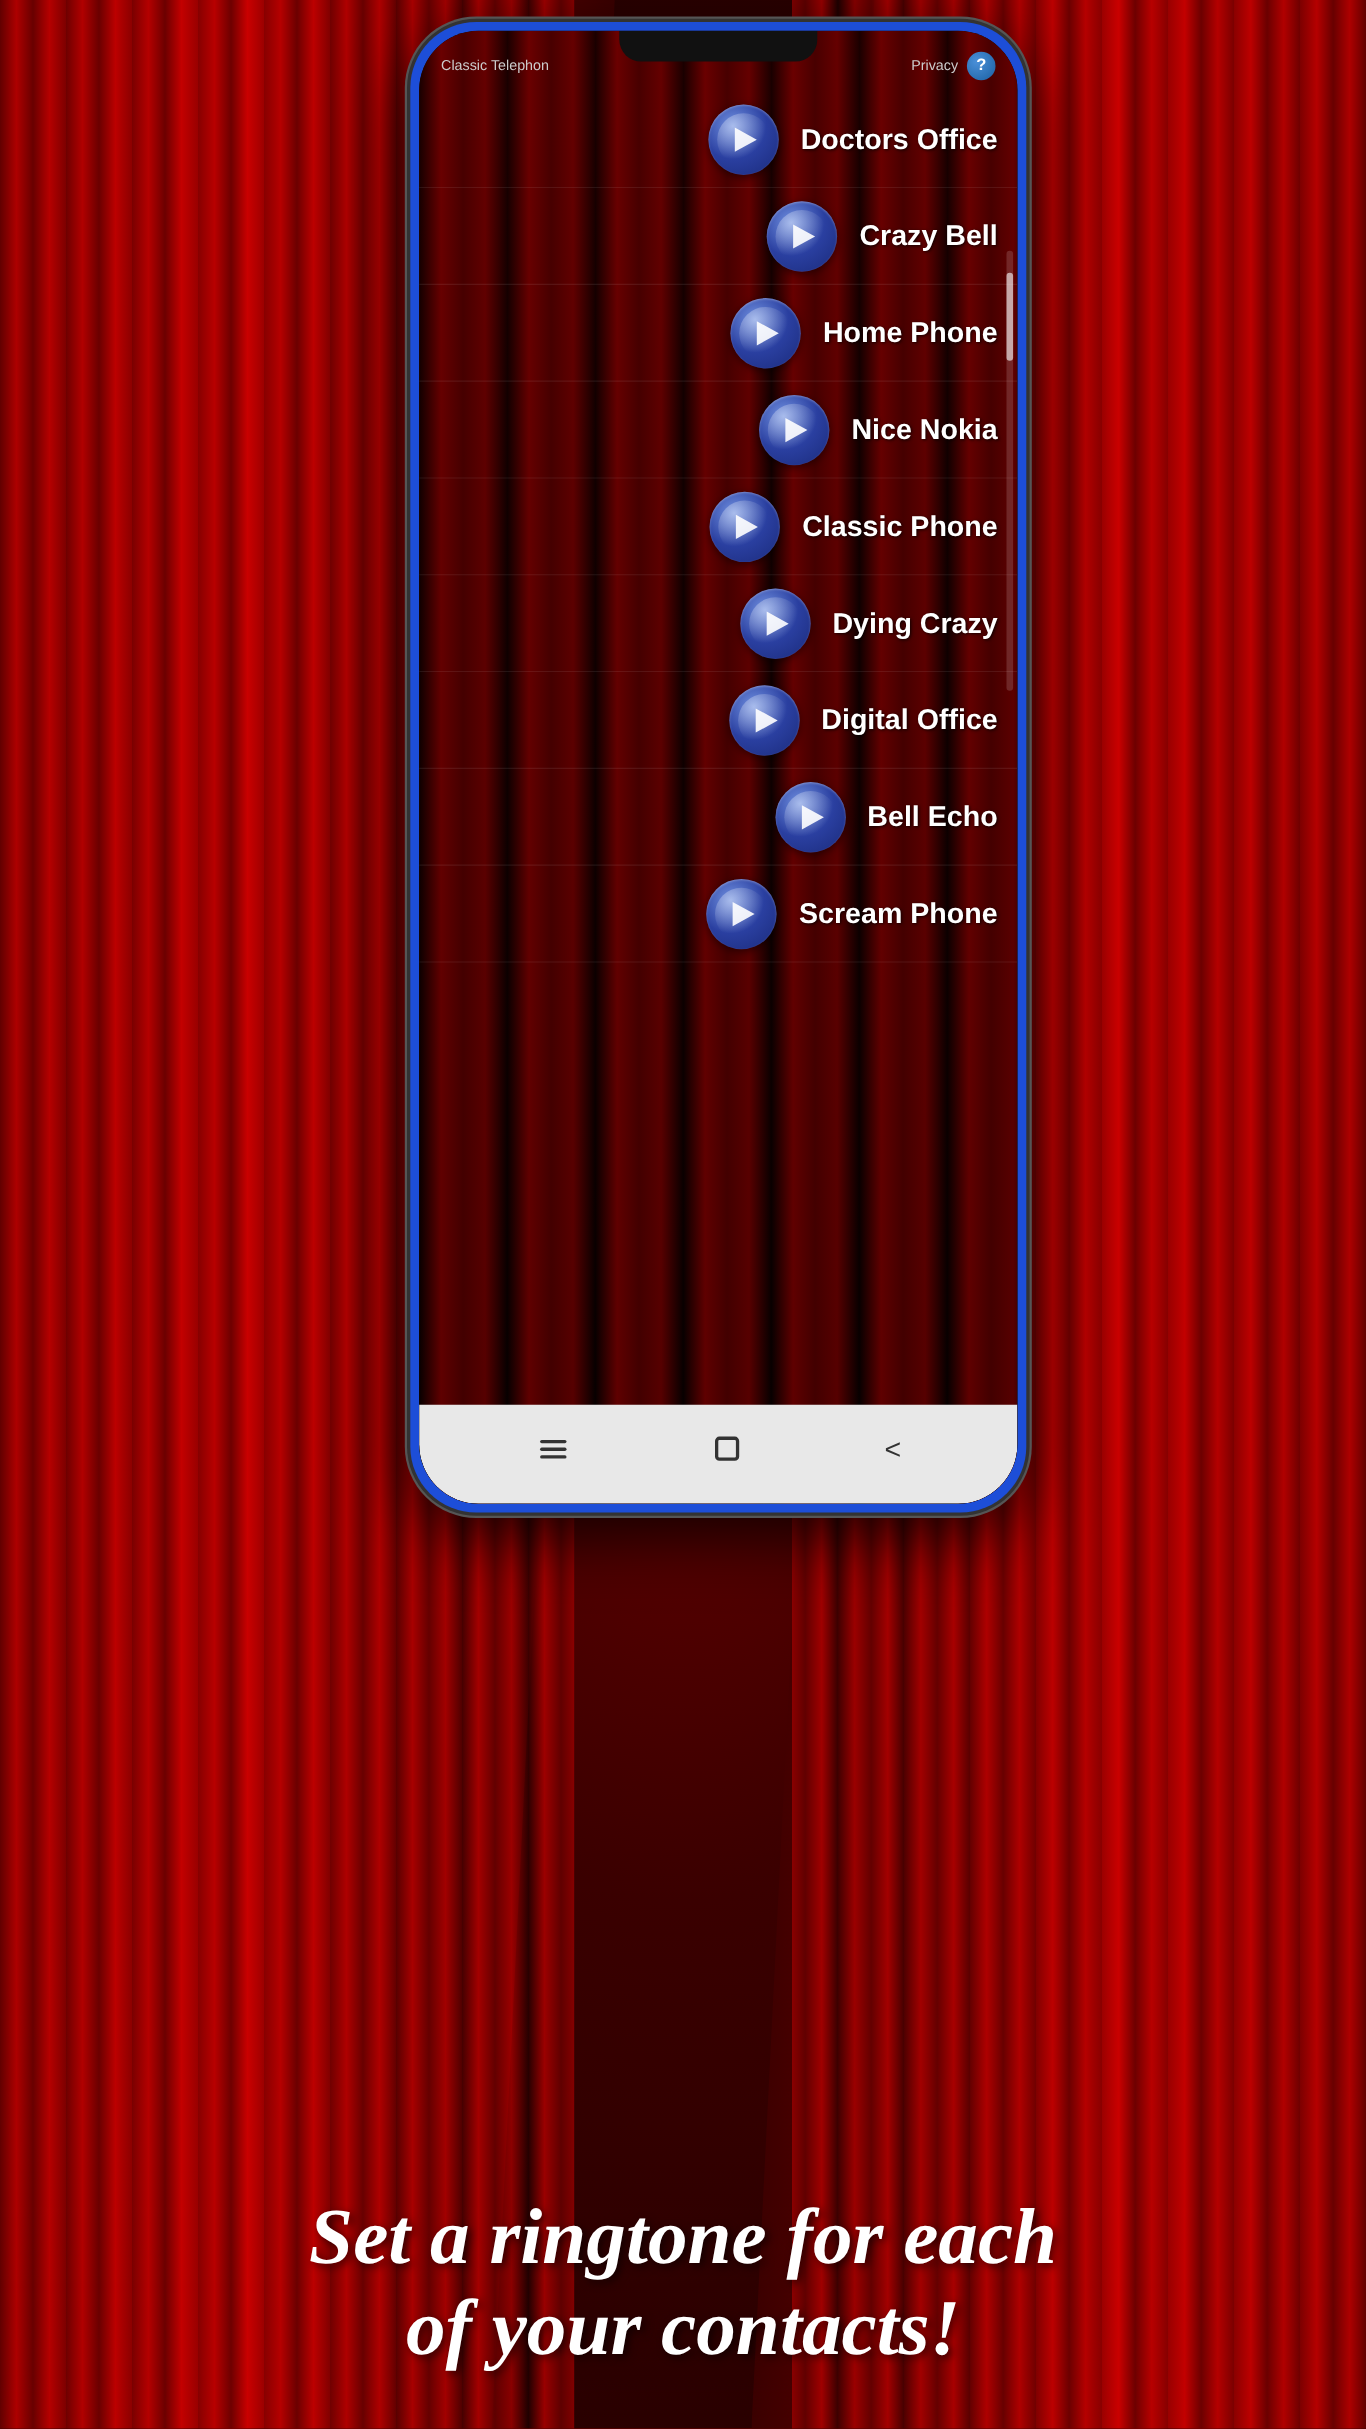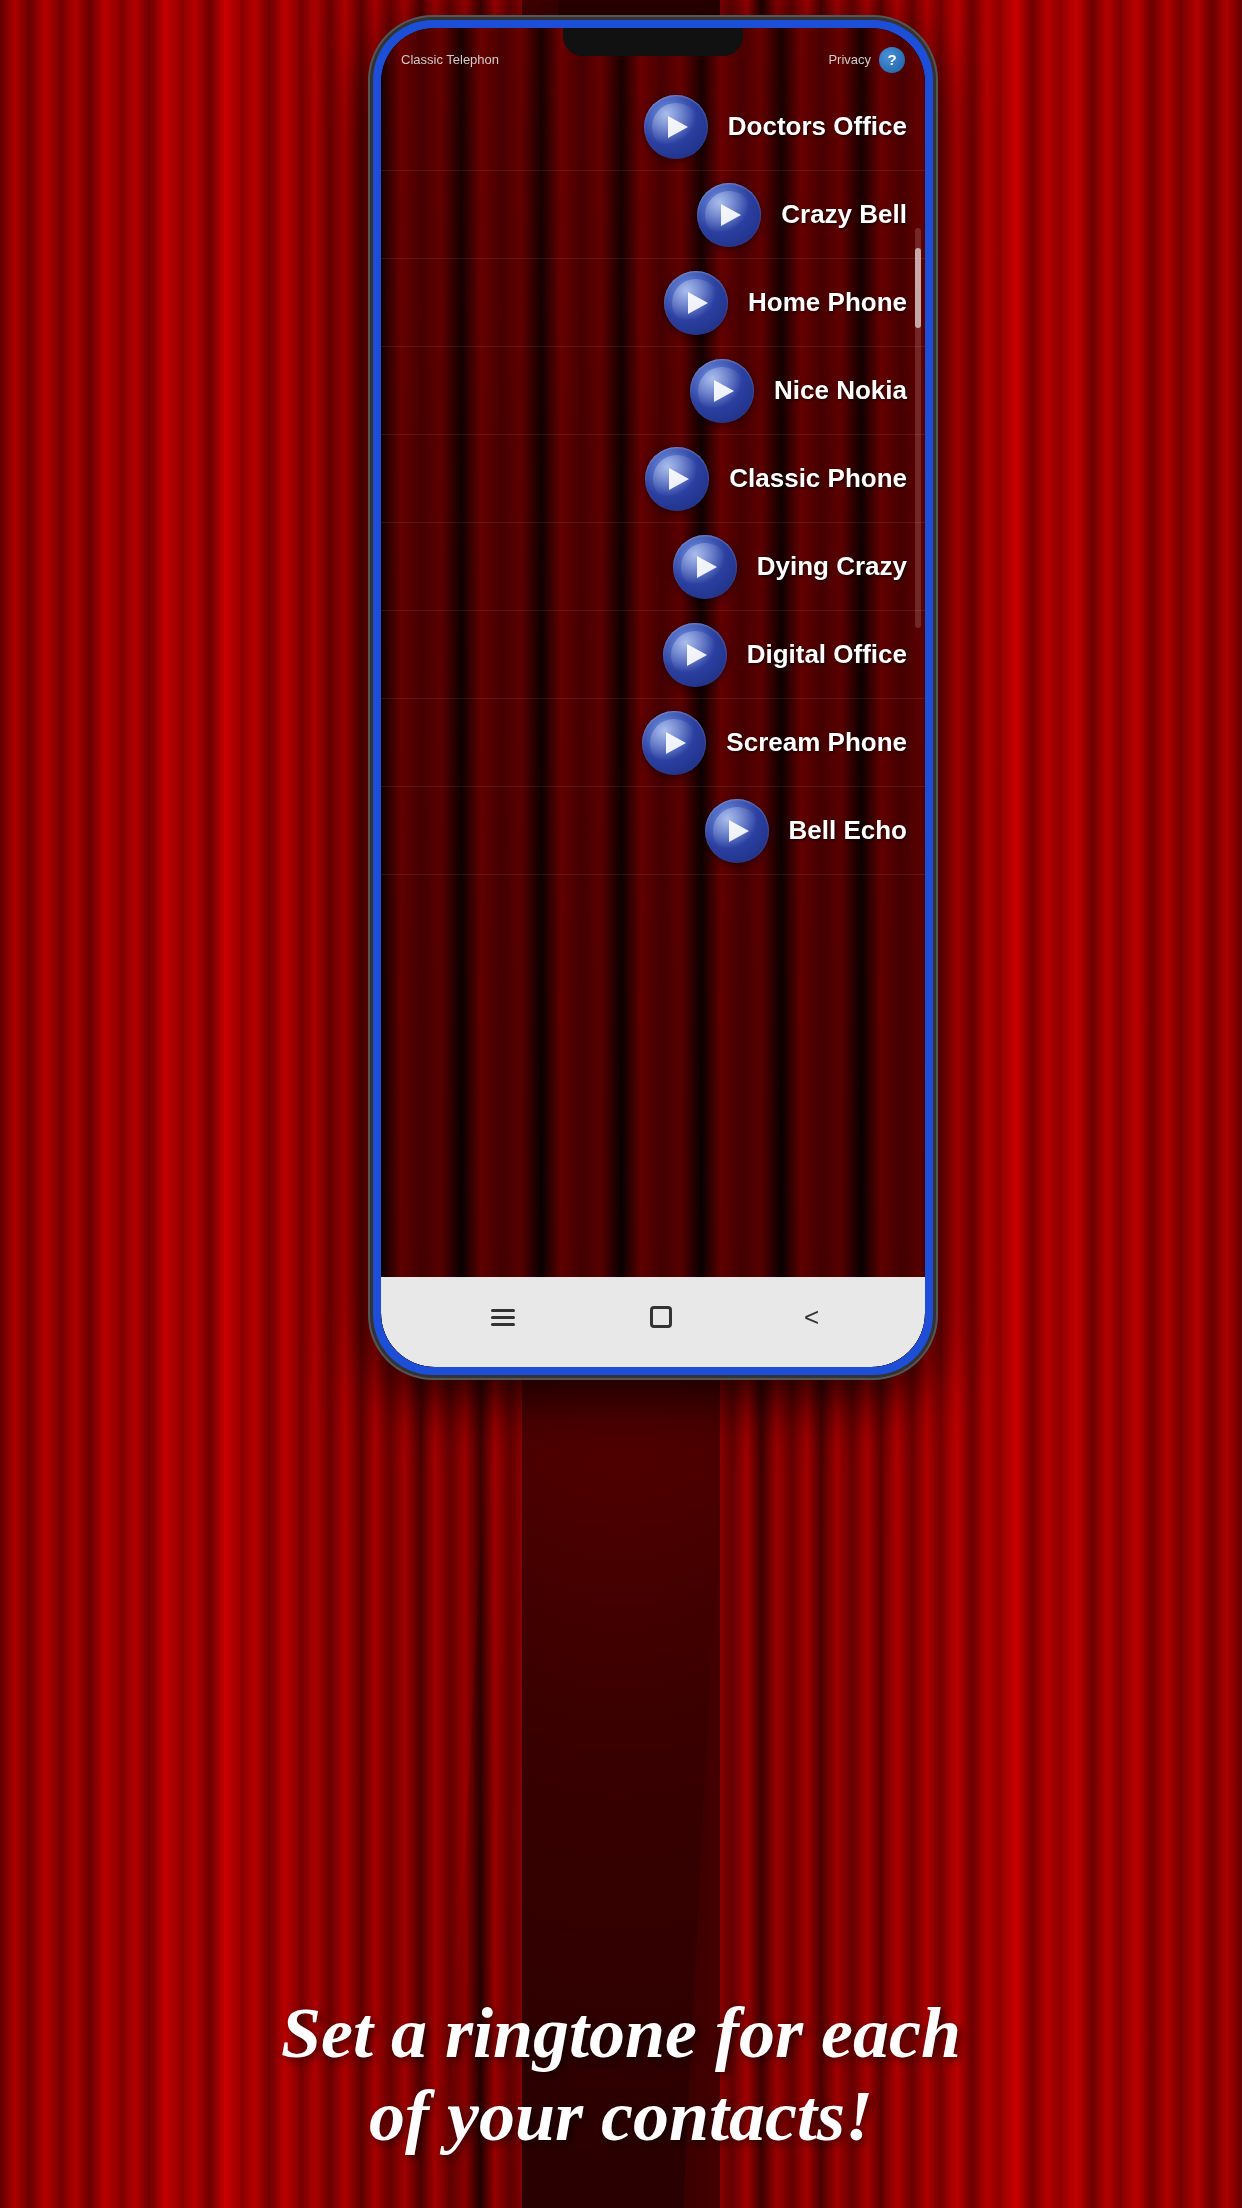--- a/index.html
+++ b/index.html
@@ -384,27 +384,27 @@
           <div class="list-item">
       <div class="play-btn">
         <div class="play-triangle"></div>
       </div>
       <span class="item-label">Digital Office</span>
     </div>
           <div class="list-item">
       <div class="play-btn">
         <div class="play-triangle"></div>
       </div>
+      <span class="item-label">Bell Echo</span>
+    </div>
+          <div class="list-item">
+      <div class="play-btn">
+        <div class="play-triangle"></div>
+      </div>
       <span class="item-label">Scream Phone</span>
-    </div>
-          <div class="list-item">
-      <div class="play-btn">
-        <div class="play-triangle"></div>
-      </div>
-      <span class="item-label">Bell Echo</span>
     </div>
         </div>
 
       <div class="scrollbar">
         <div class="scrollbar-thumb"></div>
       </div>
 
       <div class="nav-bar">
         <div class="nav-icon">
           <div class="nav-lines">

